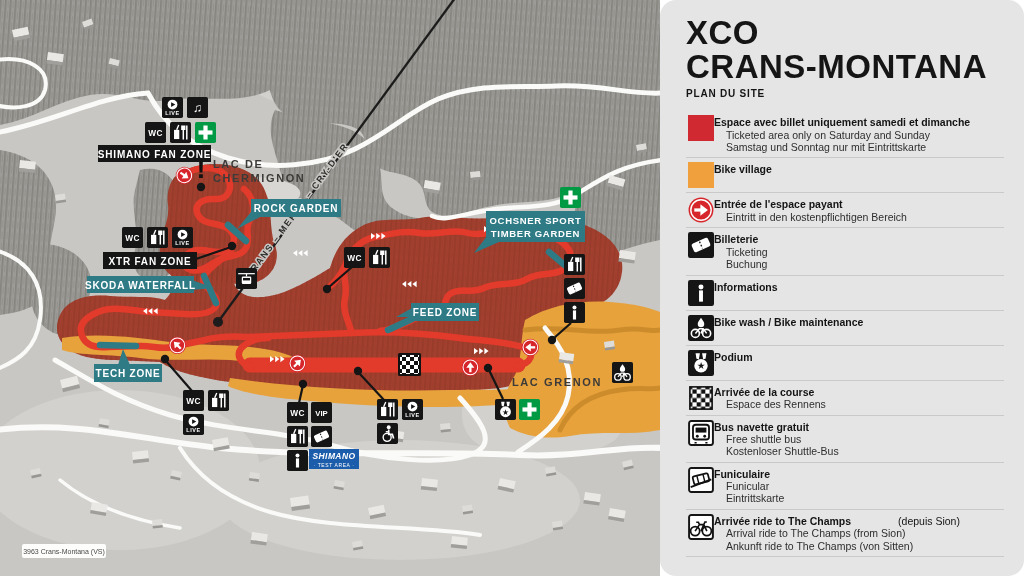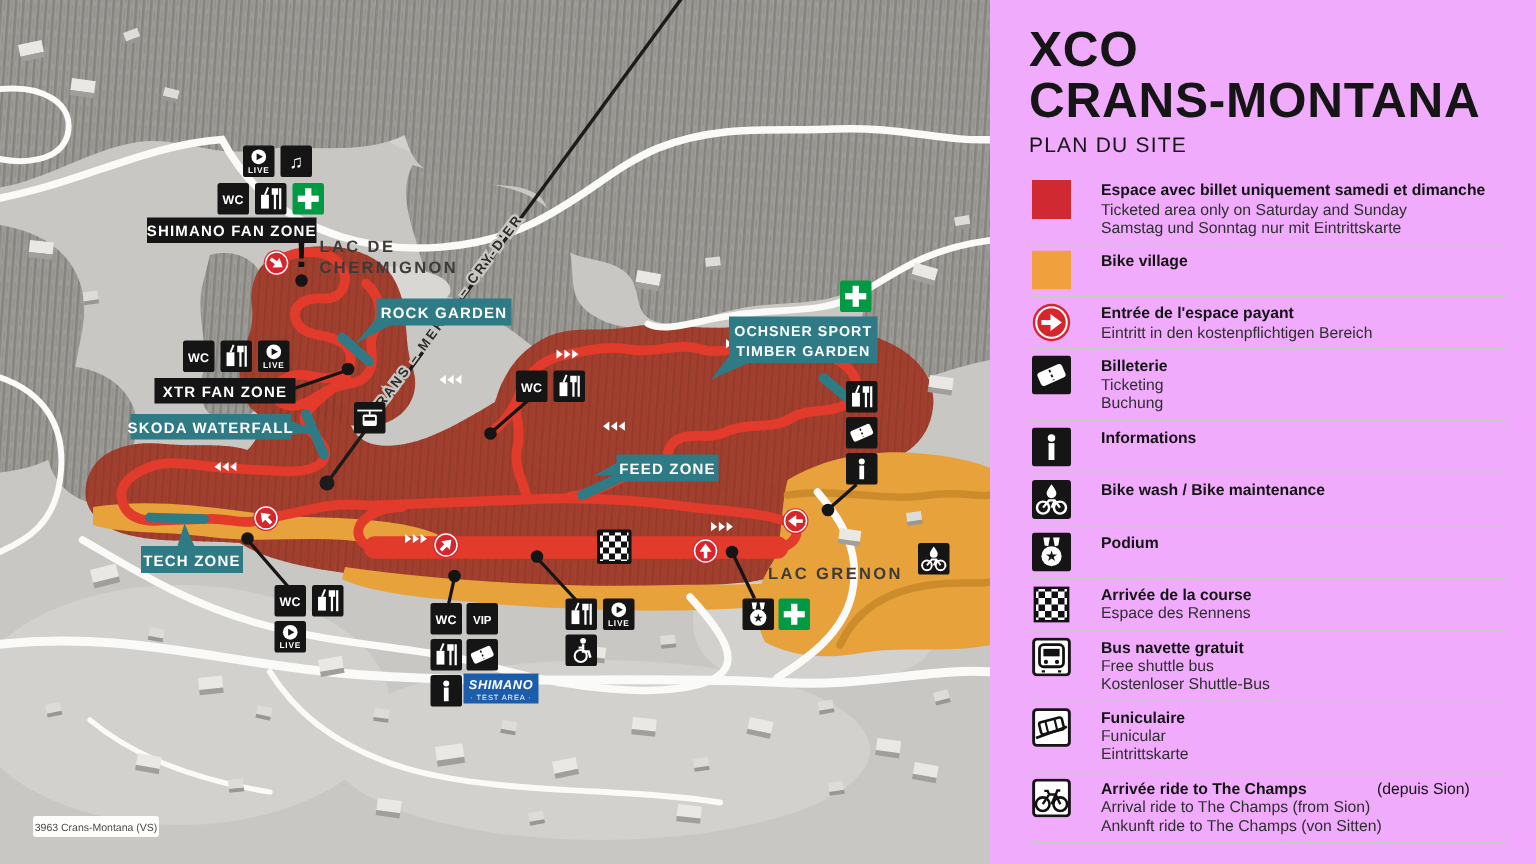--- a/index.html
+++ b/index.html
@@ -2,31 +2,31 @@
 <html><head>
 <meta charset="utf-8">
 <style>
   html,body{margin:0;padding:0;}
   body{width:1024px;height:576px;display:flex;overflow:hidden;background:#ffffff;
        font-family:"Liberation Sans",sans-serif;}
   #map-wrap{flex:0 0 660px;width:660px;height:576px;position:relative;}
   #map-wrap svg{display:block;}
 
   
-  .panel{flex:1;box-sizing:border-box;padding:16px 20px 0 26px;background:#f0abfc;}
+  .panel{flex:1;box-sizing:border-box;padding:16px 20px 0 26px;background:#e5e5e5;border-radius:16px;}
   .h1{font-size:33px;font-weight:bold;letter-spacing:.5px;line-height:1.02;color:#151515;}
-  .sub{font-size:14px;font-weight:normal;letter-spacing:.8px;color:#151515;margin-top:5px;}
+  .sub{font-size:10px;font-weight:bold;letter-spacing:.8px;color:#151515;margin-top:5px;}
   .legend{margin-top:12px;}
-  .lrow{display:flex;align-items:flex-start;gap:20px;padding:4px 0 4px 2px;border-bottom:1px solid #c9c9c9;}
+  .lrow{display:flex;align-items:flex-start;gap:0;padding:4px 0 4px 2px;border-bottom:1px solid #c9c9c9;}
   .lic{flex:0 0 26px;height:26px;}
   .lic svg{width:26px;height:26px;display:block;}
   .ltx{flex:1;min-height:22px;padding-top:1px;}
   .l1{font-size:10.5px;font-weight:bold;color:#141414;line-height:1.18;}
   .l1 .l1s{font-weight:normal;padding-left:44px;}
-  .ln{font-size:10.5px;color:#2e2e2e;line-height:1.18;}
+  .ln{font-size:10.5px;color:#2e2e2e;line-height:1.18;margin-left:12px;}
   .ln:empty,.l1s:empty{display:none;}
 
   .ibg{fill:#151515;}
   .ibg-g{fill:#009a44;}
   .obox{fill:#fff;stroke:#151515;stroke-width:1.8;}
   text{font-family:"Liberation Sans",sans-serif;}
 </style>
 </head>
 <body>
 

